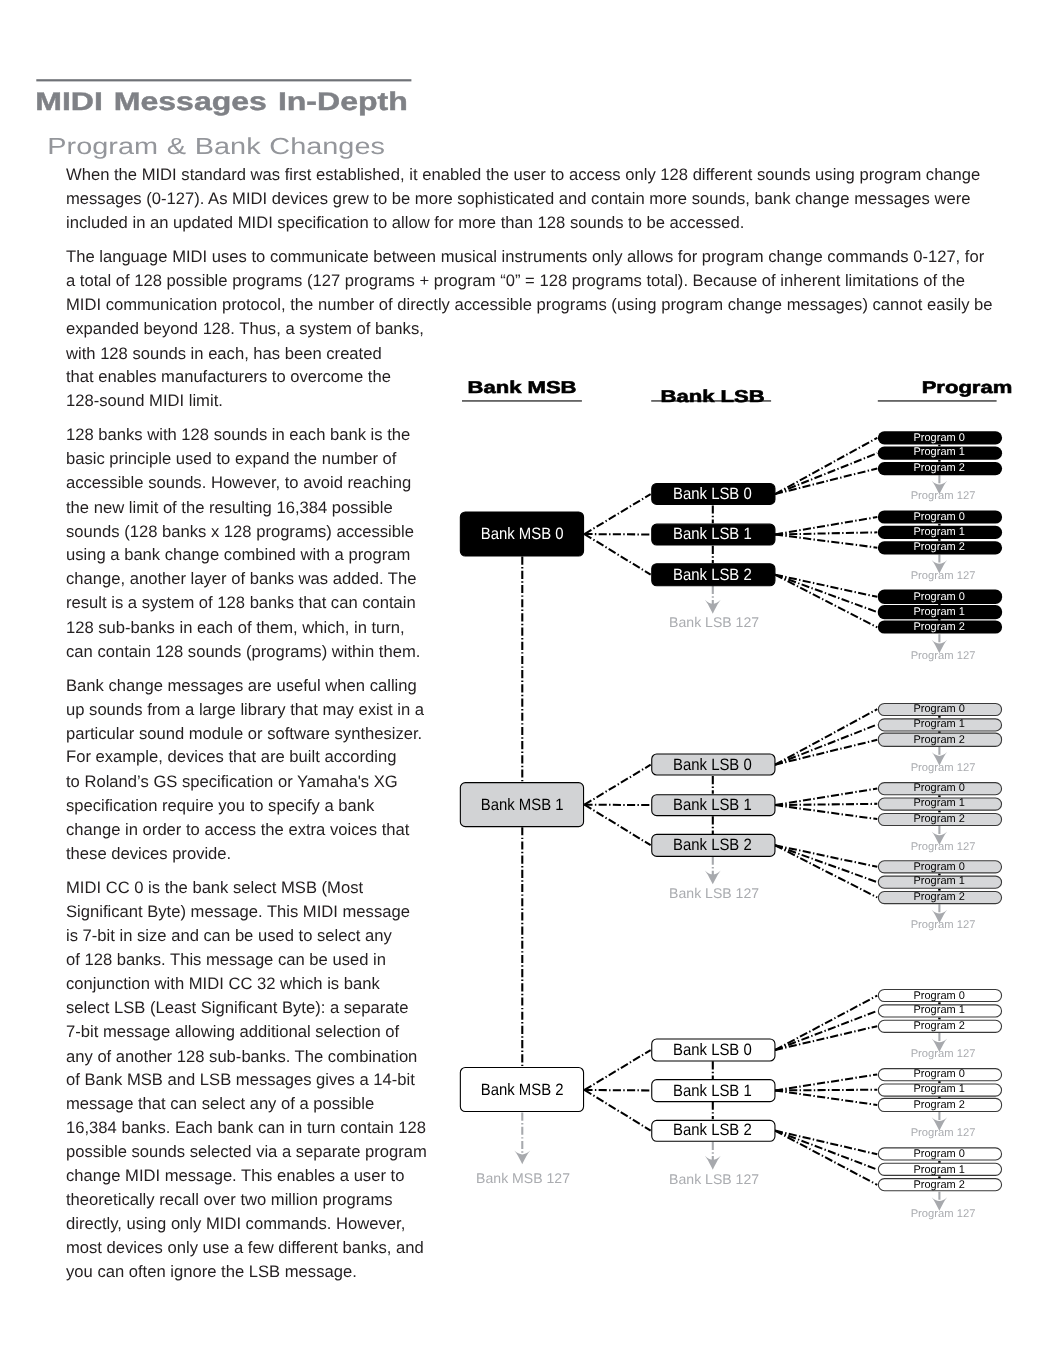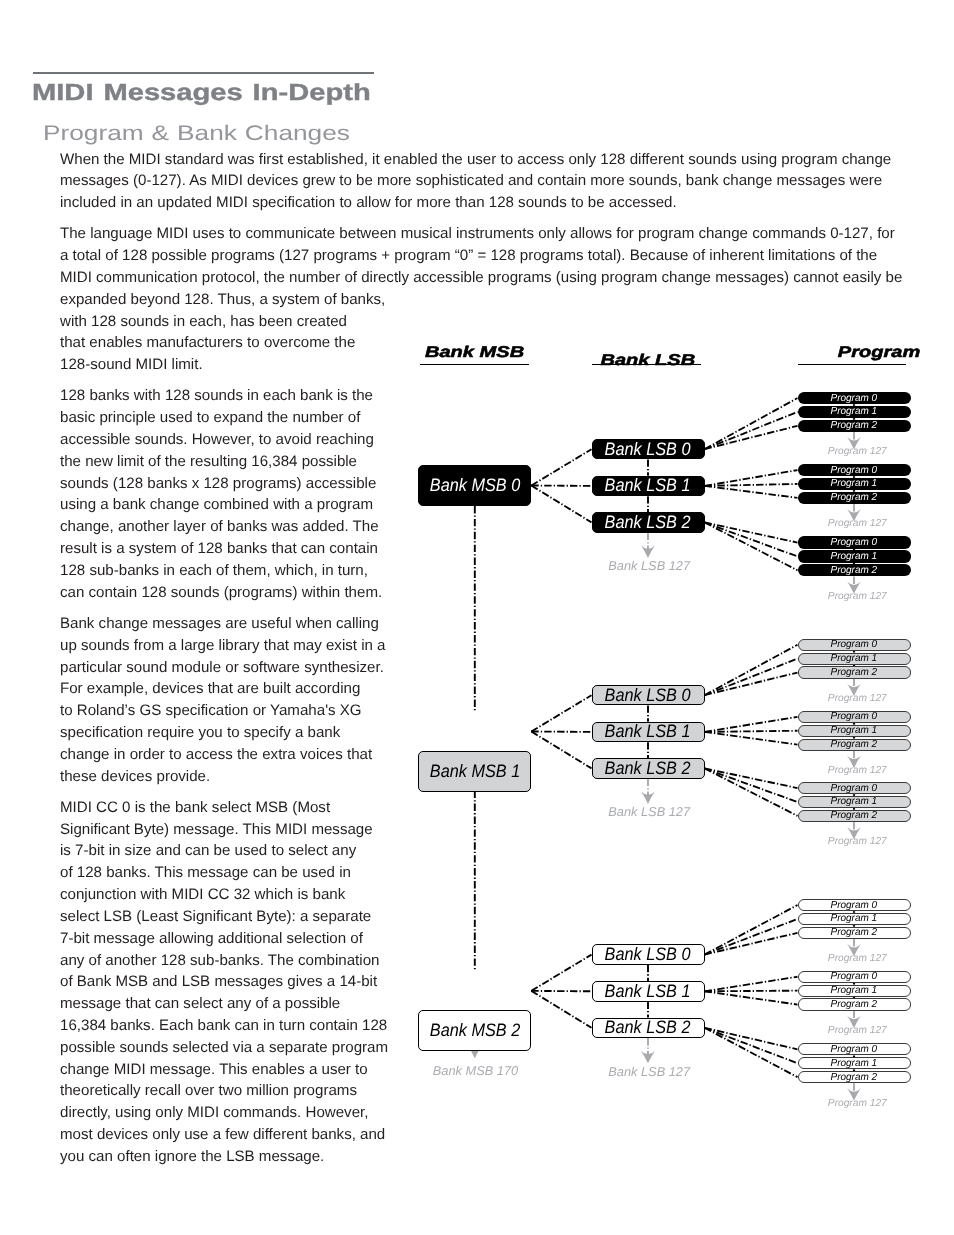--- a/index.html
+++ b/index.html
@@ -22,30 +22,30 @@
          line-height:1;word-spacing:1.5px;transform:scaleX(1.25);transform-origin:left top;
          -webkit-text-stroke:0.4px #7f8186;}
   h2.doc{position:absolute;left:43.4px;top:127.2px;margin:0;font-size:21.1px;color:#94969b;font-weight:normal;
          line-height:0.688;word-spacing:0.5px;transform:scaleX(1.245);transform-origin:left top;}
 
   
   .text{position:absolute;left:60px;top:148.5px;width:845px;font-size:15.1px;line-height:21.81px;color:#231f20;}
   .text p{margin:0 0 9.4px 0;white-space:pre-wrap;}
 
   
-  .diagram{position:absolute;left:0;top:0;width:786px;height:1235px;font-style:italic;}
+  .diagram{position:absolute;left:0;top:0;width:786px;height:1235px;}
   .diagram svg{position:absolute;left:0;top:0;}
   .colhead{position:absolute;font-weight:bold;color:#000;font-size:15.6px;
            text-align:center;white-space:nowrap;}
   .colhead span{display:inline-block;transform:scaleX(1.285);transform-origin:center;
                 -webkit-text-stroke:0.55px #000;}
   .colrule{position:absolute;height:1.6px;background:#000;}
 
   .bx{position:absolute;box-sizing:border-box;display:flex;align-items:center;
-      justify-content:center;white-space:nowrap;font-size:18px;}
+      justify-content:center;white-space:nowrap;font-size:15px;}
   .bx span{display:inline-block;transform:scaleX(0.903);transform-origin:center;}
   .bx.k{background:#000;color:#fff;border:1px solid #000;}
   .bx.g{background:#d2d3d5;color:#000;border:1.5px solid #000;}
   .bx.w{background:#fff;color:#000;border:1.5px solid #000;}
 
   .pbx{position:absolute;box-sizing:border-box;display:flex;align-items:center;
        justify-content:center;white-space:nowrap;font-size:10.2px;border-radius:6px;}
   .pbx span{display:inline-block;transform:scaleX(0.98);transform-origin:center;}
   .pbx.k{background:#000;color:#fff;}
   .pbx.g{background:#d6d7d9;color:#000;border:1.1px solid #3a3a3a;}
@@ -245,21 +245,21 @@
       <div class="pbx k" style="left: 797.5px; top: 536.4px; width: 113px; height: 12.3px; border-radius: 6px;">
         <span>Program 0</span>
       </div>
       <div class="pbx k" style="left: 797.5px; top: 550.3px; width: 113px; height: 12.3px; border-radius: 6px;">
         <span>Program 1</span>
       </div>
       <div class="pbx k" style="left: 797.5px; top: 564.2px; width: 113px; height: 12.3px; border-radius: 6px;">
         <span>Program 2</span>
       </div>
       <div class="faint sm" style="left: 757.3px; top: 591.7px; width: 200px;">Program 127</div>
-      <div class="bx g" style="left: 418.3px; top: 711px; width: 113px; height: 41px; border-radius: 5px; margin-top: 40px;">
+      <div class="bx g" style="left: 418.3px; top: 711px; width: 113px; height: 41px; border-radius: 5px;">
         <span>Bank MSB 1</span>
       </div>
       <div class="faint" style="left: 549.2px; top: 806.35px; width: 200px;">Bank LSB 127</div>
       <div class="bx g" style="left: 591.5px; top: 684.95px; width: 113px; height: 20.5px; border-radius: 5px;">
         <span>Bank LSB 0</span>
       </div>
       <div class="pbx g" style="left: 797.5px; top: 638.6px; width: 113px; height: 12.3px; border-radius: 6px;">
         <span>Program 0</span>
       </div>
       <div class="pbx g" style="left: 797.5px; top: 652.5px; width: 113px; height: 12.3px; border-radius: 6px;">
@@ -288,24 +288,24 @@
       <div class="pbx g" style="left: 797.5px; top: 781.9px; width: 113px; height: 12.3px; border-radius: 6px;">
         <span>Program 0</span>
       </div>
       <div class="pbx g" style="left: 797.5px; top: 795.8px; width: 113px; height: 12.3px; border-radius: 6px;">
         <span>Program 1</span>
       </div>
       <div class="pbx g" style="left: 797.5px; top: 809.7px; width: 113px; height: 12.3px; border-radius: 6px;">
         <span>Program 2</span>
       </div>
       <div class="faint sm" style="left: 757.3px; top: 837.2px; width: 200px;">Program 127</div>
-      <div class="bx w" style="left: 418.3px; top: 970.4px; width: 113px; height: 41px; border-radius: 5px; margin-top: 40px;">
+      <div class="bx w" style="left: 418.3px; top: 970.4px; width: 113px; height: 41px; border-radius: 5px;">
         <span>Bank MSB 2</span>
       </div>
-      <div class="faint" style="left: 375.5px; top: 1065.2px; width: 200px;">Bank MSB 170</div>
+      <div class="faint" style="left: 375.5px; top: 1065.2px; width: 200px;">Bank MSB 127</div>
       <div class="faint" style="left: 549.2px; top: 1065.75px; width: 200px;">Bank LSB 127</div>
       <div class="bx w" style="left: 591.5px; top: 944.35px; width: 113px; height: 20.5px; border-radius: 5px;">
         <span>Bank LSB 0</span>
       </div>
       <div class="pbx w" style="left: 797.5px; top: 898.9px; width: 113px; height: 12.3px; border-radius: 6px;">
         <span>Program 0</span>
       </div>
       <div class="pbx w" style="left: 797.5px; top: 912.8px; width: 113px; height: 12.3px; border-radius: 6px;">
         <span>Program 1</span>
       </div>

